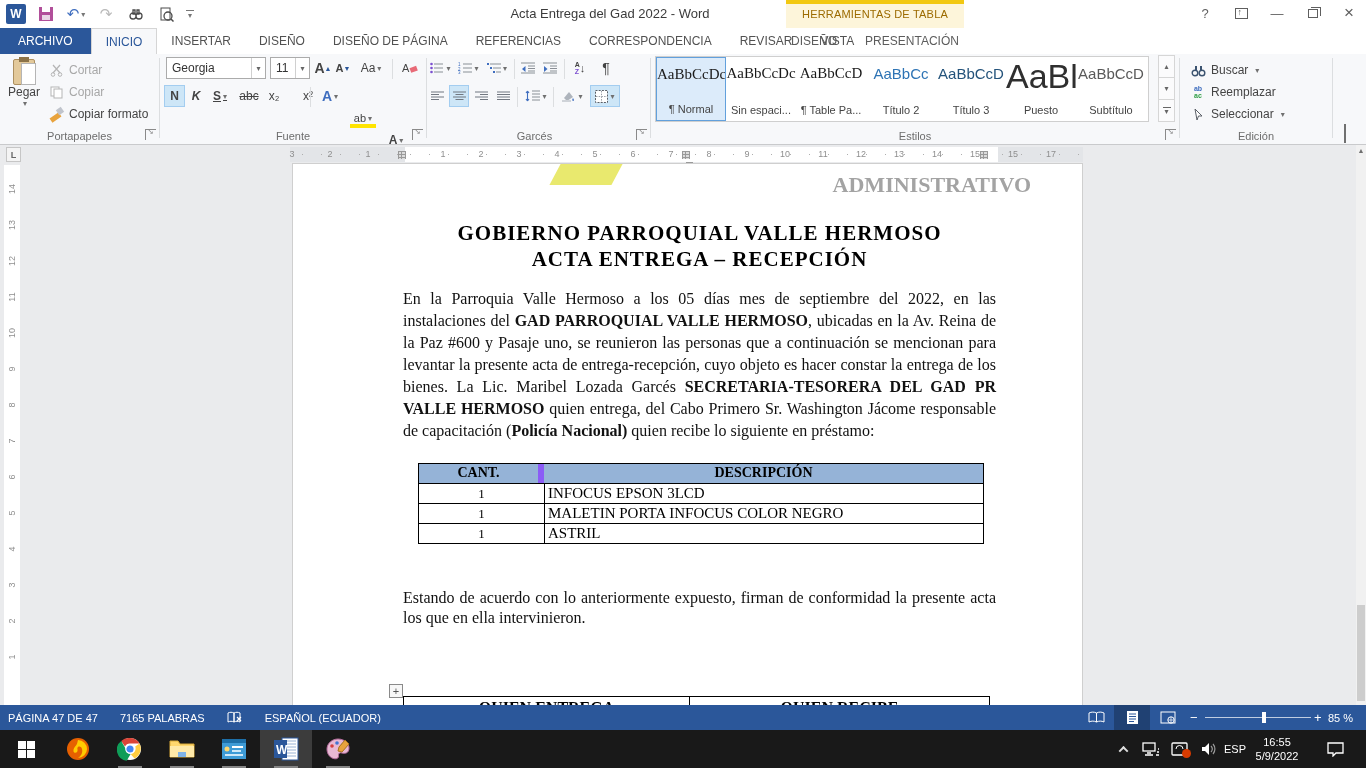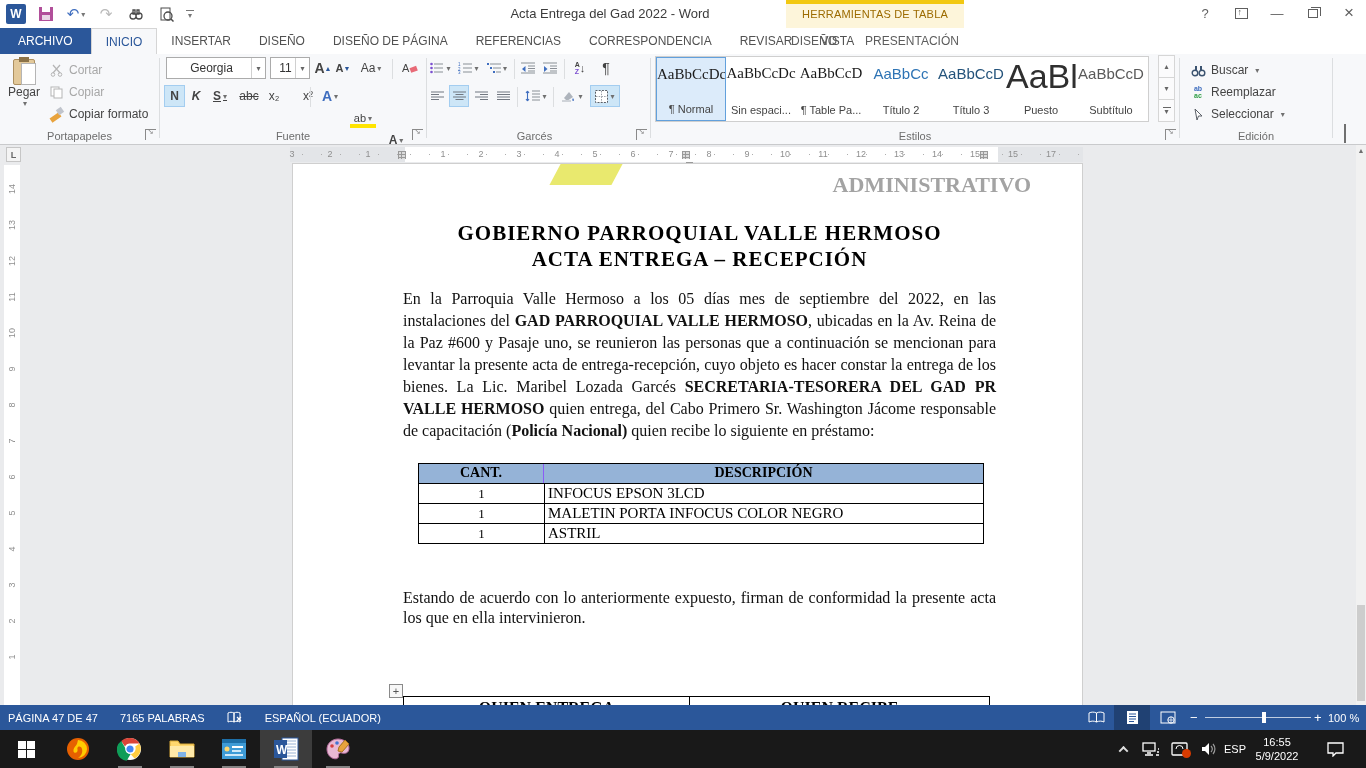--- a/index.html
+++ b/index.html
@@ -65,21 +65,21 @@
   #paste-btn { position:absolute; left:3px; top:3px; width:42px; height:68px; display:flex; flex-direction:column; align-items:center; font-size:12px; color:#444; }
   .clipboard { width:22px; height:26px; background:#e3c99a; border:1px solid #ad9060; border-radius:2px; position:relative; margin-top:2px; }
   .clipboard:before { content:""; position:absolute; left:5px; top:-3px; width:10px; height:5px; background:#8c7348; }
   .clipboard:after { content:""; position:absolute; left:7px; top:3px; width:13px; height:20px; background:#fff; border:1px solid #b5b5b5; }
   .brush { width:14px; height:14px; position:relative; }
   .brush:before { content:""; position:absolute; left:1px; top:8px; width:11px; height:5px; background:#e8a33d; transform:rotate(-35deg); }
   .brush:after { content:""; position:absolute; left:8px; top:1px; width:6px; height:6px; background:#c0c4cc; transform:rotate(-35deg); }
 
   
   .combo { position:absolute; top:3px; height:22px; background:#fff; border:1px solid #ababab; display:flex; align-items:center; font-size:12px; color:#333; }
-  .combo .cval { flex:1; padding-left:5px;text-align:center; }
+  .combo .cval { flex:1; padding-left:5px; }
   .combo .cdrop { width:14px; height:100%; border-left:1px solid #d0d0d0; display:flex; align-items:center; justify-content:center; font-size:8px; color:#666; }
   .glyph-btn { font-weight:bold; }
   .underline-accent { position:relative; }
   .accent-bar { position:absolute; left:2px; right:2px; bottom:1px; height:4px; }
   .supmark { font-size:7px; color:#2b579a; vertical-align:top; }
 
   
   svg.icn { display:block; }
 
   
@@ -120,21 +120,21 @@
 
   #page { position:absolute; left:292px; top:18px; width:791px; height:542px; background:#fff; border-left:1px solid #cfcfcf; border-right:1px solid #cfcfcf; border-top:1px solid #cfcfcf; }
   .serif { font-family:"Liberation Serif","DejaVu Serif",serif; }
   #wm-shape { position:absolute; left:262px; top:0; width:62px; height:21px; background:#e9e96e; transform:skewX(-28deg); }
   #watermark { position:absolute; right:51px; top:8px; font-size:22px; font-weight:bold; color:#a3a3a3; letter-spacing:0; }
   #doc-headings { position:absolute; left:110px; top:56px; width:593px; text-align:center; font-weight:bold; font-size:21px; line-height:26px; color:#000; letter-spacing:1px; }
   #para1 { position:absolute; left:110px; top:124px; width:593px; font-size:16px; line-height:22px; text-align:justify; color:#111; }
   #para2 { position:absolute; left:110px; top:424px; width:593px; font-size:16px; line-height:20.3px; text-align:justify; color:#111; }
   #table1 { position:absolute; left:125px; top:299px; width:566px; border:1px solid #000; font-size:14px; }
   #table1 .thead { display:flex; background:#95b3d7; font-weight:bold; height:19px; }
-  #table1 .thead .h1 { width:125px; text-align:center; border-right:1px solid #8b5cf6; line-height:18px; }
+  #table1 .thead .h1 { width:125px; text-align:center; border-right:6px solid #8b5cf6; line-height:18px; }
   #table1 .thead .h2 { flex:1; text-align:center; line-height:18px; }
   #table1 .trow { display:flex; height:20px; border-top:1px solid #000; }
   #table1 .tc1 { width:125px; text-align:center; line-height:19px; font-size:13px; }
   #table1 .tc2 { flex:1; border-left:1px solid #000; padding-left:3px; line-height:19px; font-size:15px; }
   #tbl-handle { position:absolute; left:96px; top:520px; width:14px; height:14px; border:1px solid #8a8a8a; background:#f7f7f7; color:#555; font-size:11px; line-height:12px; text-align:center; }
   #table2 { position:absolute; left:110px; top:532px; width:587px; height:30px; border:1px solid #000; display:flex; font-weight:bold; font-size:16px; }
   #table2 .t2c { text-align:center; padding-top:2px; overflow:hidden; }
   #table2 .t2c:first-child { width:286px; border-right:1px solid #000; }
   #table2 .t2c:last-child { flex:1; }
 
@@ -659,21 +659,21 @@
       <svg class="icn" width="16" height="13" viewBox="0 0 16 13">
           <rect x="1" y="1" width="14" height="11" fill="none" stroke="#fff"></rect>
           <circle cx="11" cy="9" r="3.2" fill="none" stroke="#fff"></circle>
           <path d="M8 9h6M11 6v6" stroke="#fff" stroke-width=".7"></path>
         </svg>
     </div>
     <div class="zchar" style="left:1190px;">−</div>
     <div id="zoom-track"></div>
     <div id="zoom-thumb"></div>
     <div class="zchar" style="left:1314px;">+</div>
-    <div id="zoom-pct">100 %</div>
+    <div id="zoom-pct">85 %</div>
   </div>
 
   <div id="taskbar">
     <div class="tslot" style="left:0;">
         <span class="win-logo">
           <div></div>
           <div></div>
           <div></div>
           <div></div>
         </span>

